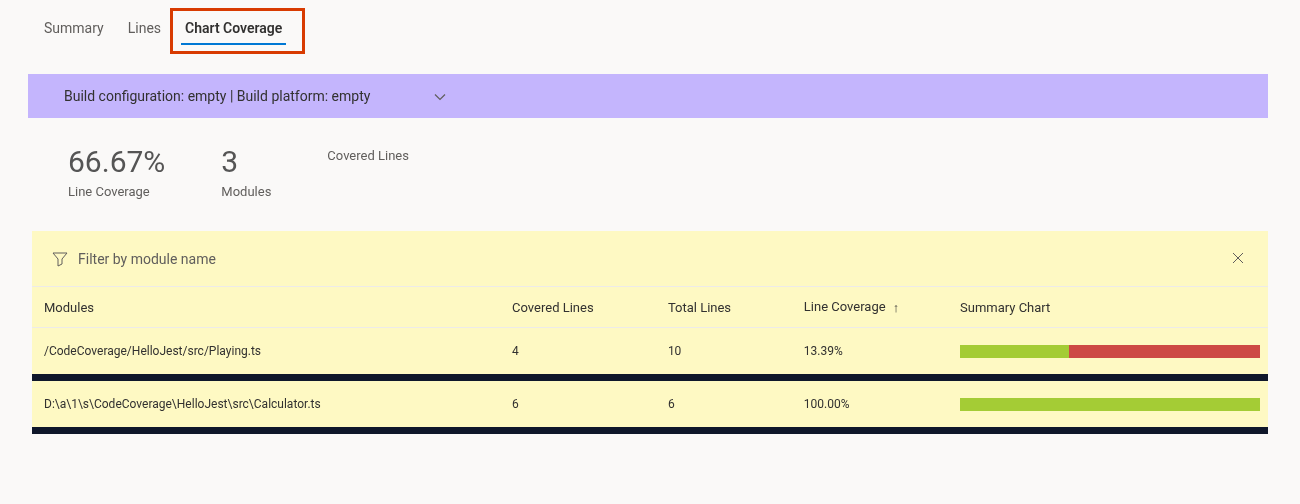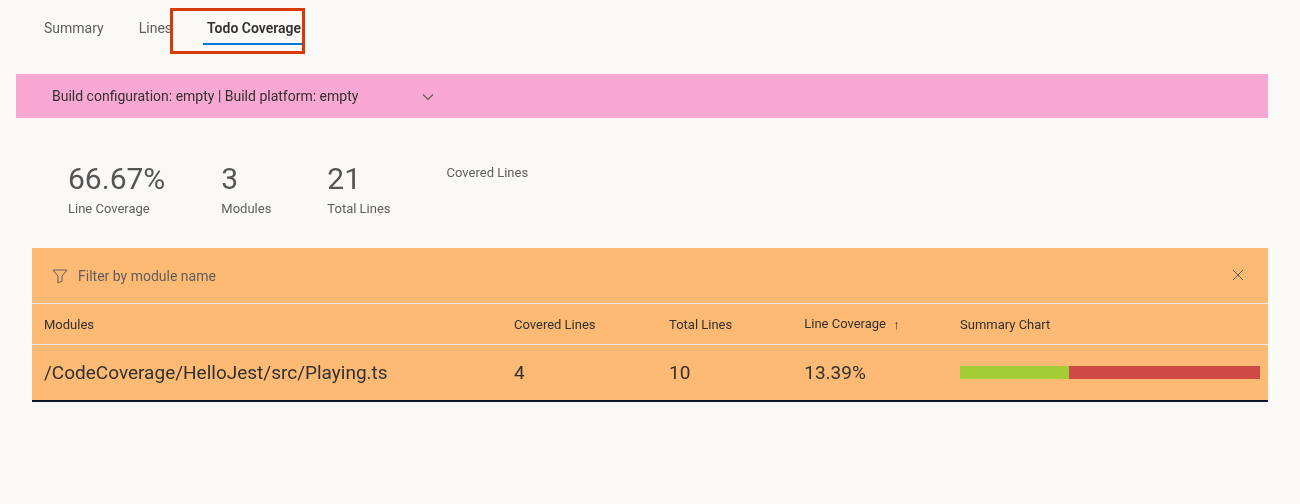--- a/index.html
+++ b/index.html
@@ -10,21 +10,21 @@
     body {
       font-family: "Segoe UI", -apple-system, BlinkMacSystemFont, Roboto, "Helvetica Neue", sans-serif;
       background: #faf9f8;
       color: #323130;
       width: 1300px;
       height: 504px;
       overflow: hidden;
     }
     .tabs {
       display: flex;
-      gap: 11px;
+      gap: 0;
       padding: 20px 0 0 32px;
       align-items: flex-end;
     }
     .tab {
       padding: 0 12px 8px 12px;
       font-size: 14px;
       color: #605e5c;
       cursor: pointer;
       position: relative;
     }
@@ -40,57 +40,56 @@
       bottom: -1px;
       height: 2px;
       background: #0078d4;
     }
     .tab-highlight {
       position: absolute;
       border: 3px solid #d83b01;
       pointer-events: none;
     }
     .config-bar {
-      margin: 30px 32px 0 16px;
-      background: #f9a8d4;
+      margin: 30px 32px 0 28px;
+      background: #c4b5fd;
       padding: 14px 36px;
       display: flex;
       align-items: center;
       font-size: 14px;
       color: #323130;
     }
     .config-chevron {
       margin-left: 64px;
       width: 12px;
       height: 12px;
     }
     .stats-row {
       display: flex;
       gap: 56px;
       padding: 26px 68px 8px 68px;
-      margin-top: 17px;
     }
     .stat {
       display: flex;
       flex-direction: column;
     }
     .stat-value {
       font-size: 30px;
       font-weight: 400;
       color: #555;
       line-height: 1.2;
     }
     .stat-label {
       font-size: 13px;
       color: #605e5c;
       margin-top: 4px;
     }
     .table-container {
       margin: 24px 32px 0 32px;
-      background: #fdba74;
+      background: #fef9c3;
     }
     .filter-row {
       display: flex;
       align-items: center;
       padding: 14px 20px;
       border-bottom: 1px solid #edebe9;
       position: relative;
     }
     .filter-icon {
       width: 16px;
@@ -125,24 +124,24 @@
       font-size: 13px;
       font-weight: 400;
       color: #323130;
       padding: 12px 8px;
       border-bottom: 1px solid #edebe9;
     }
     .table th:first-child {
       padding-left: 12px;
     }
     .table td {
-      font-size: 19px;
+      font-size: 12px;
       color: #323130;
       padding: 16px 8px;
-      border-bottom: 2px solid #0f172a;
+      border-bottom: 7px solid #0f172a;
     }
     .table td:first-child {
       padding-left: 12px;
     }
     .col-modules   { width: 480px; }
     .col-covered   { width: 160px; }
     .col-total     { width: 140px; }
     .col-coverage  { width: 160px; }
     .col-chart     { width: auto; }
     .sort-arrow {
@@ -165,21 +164,21 @@
       background: #cd4a45;
       height: 100%;
     }
   </style>
 </head>
 <body>
 
 <div class="tabs">
   <div class="tab">Summary</div>
   <div class="tab">Lines</div>
-  <div class="tab active" id="tab-cc">Todo Coverage</div>
+  <div class="tab active" id="tab-cc">Chart Coverage</div>
 </div>
 
 <div id="highlight-box" class="tab-highlight" style="left: 169.922px; top: 8px; width: 135.234px; height: 46px;"></div>
 
 <div class="config-bar">
   <span>Build configuration: empty | Build platform: empty</span>
   <span class="config-chevron">
     <svg viewBox="0 0 12 12" width="12" height="12">
         <path d="M1 3.5 L6 8.5 L11 3.5" fill="none" stroke="#605e5c" stroke-width="1.2"></path>
       </svg>
@@ -187,24 +186,20 @@
 </div>
 
 <div class="stats-row">
   <div class="stat">
     <div class="stat-value">66.67%</div>
     <div class="stat-label">Line Coverage</div>
   </div>
   <div class="stat">
     <div class="stat-value">3</div>
     <div class="stat-label">Modules</div>
-  </div>
-  <div class="stat">
-    <div class="stat-value">21</div>
-    <div class="stat-label">Total Lines</div>
   </div>
   <div class="stat">
     <div class="stat-label">Covered Lines</div>
   </div>
 </div>
 
 <div class="table-container">
   <div class="filter-row">
     <span class="filter-icon">
       <svg viewBox="0 0 16 16" width="16" height="16">
@@ -238,15 +233,27 @@
           <td>4</td>
           <td>10</td>
           <td>13.39%</td>
           <td>
             <div class="coverage-bar">
               <div class="bar-green" style="width: 36.36%;"></div>
               <div class="bar-red" style="width: 63.64%;"></div>
             </div>
           </td>
         </tr>
+        <tr>
+          <td>D:\a\1\s\CodeCoverage\HelloJest\src\Calculator.ts</td>
+          <td>6</td>
+          <td>6</td>
+          <td>100.00%</td>
+          <td>
+            <div class="coverage-bar">
+              <div class="bar-green" style="width: 100%;"></div>
+              <div class="bar-red" style="width: 0%;"></div>
+            </div>
+          </td>
+        </tr>
       </tbody>
   </table>
 </div>
 
 </body></html>

